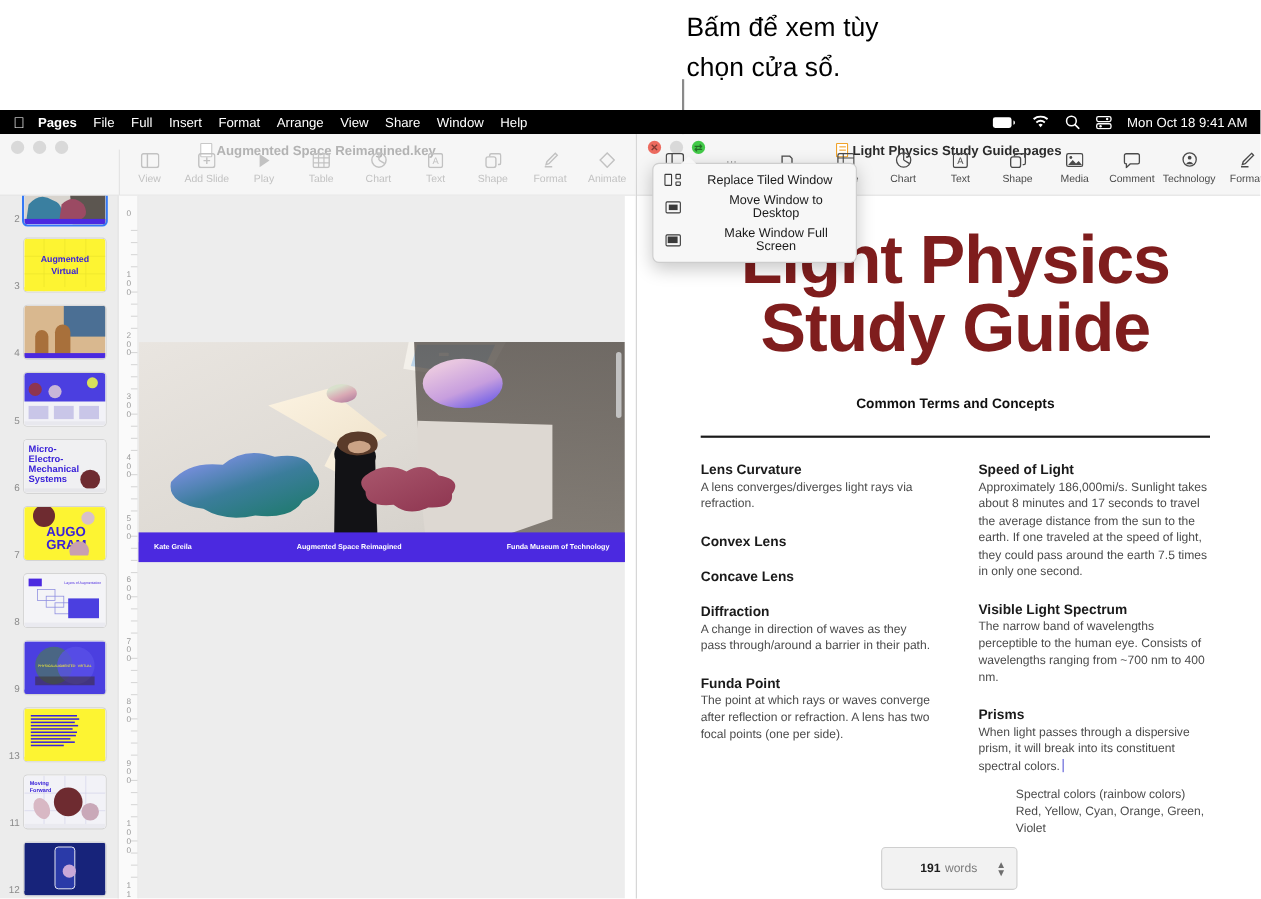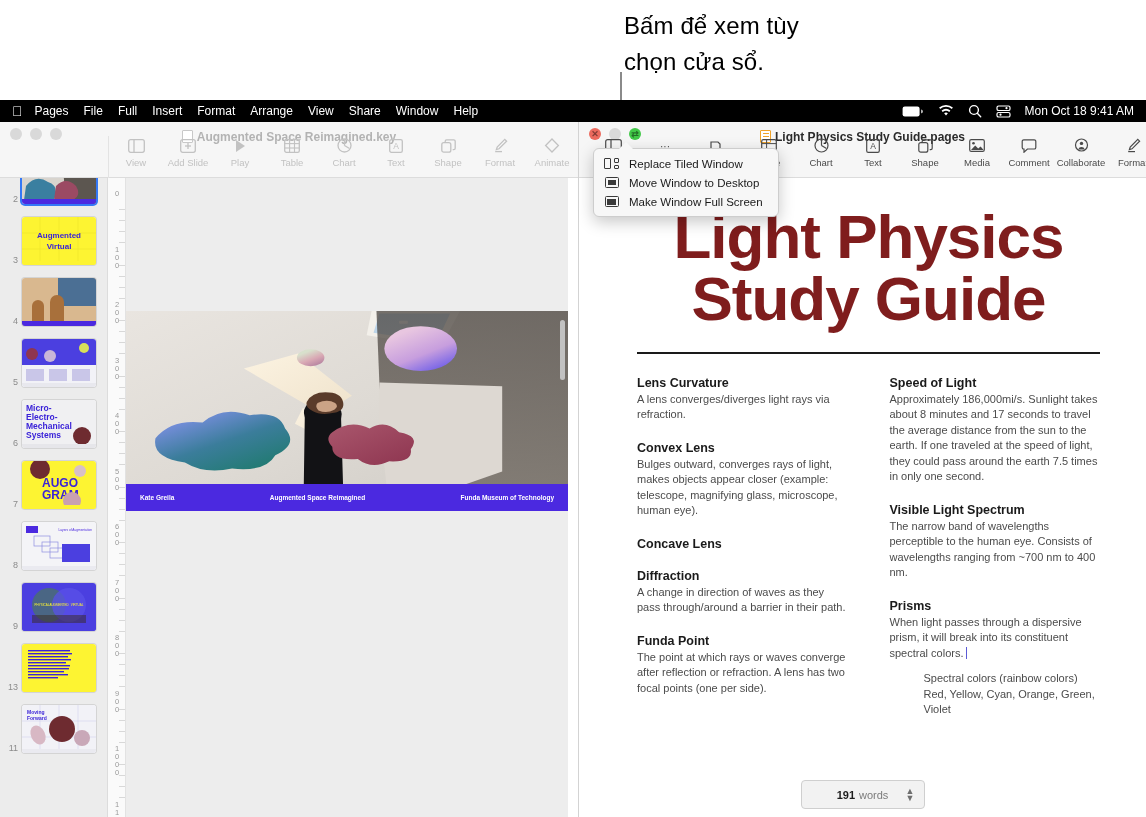--- a/index.html
+++ b/index.html
@@ -23,21 +23,21 @@
   }
 
   
   .menubar {
     position: absolute; left: 0; top: 100px; width: 1146px; height: 22px;
     background: #000; display: flex; align-items: center; color: #fff;
     font-size: 12px;
   }
   .menubar .apple { margin-left: 12px; margin-right: 12px; font-size: 14px; line-height: 1; }
   .menubar .mi { margin-right: 15px; white-space: nowrap; }
-  .menubar .mi.app { font-weight: normal; }
+  .menubar .mi.app { font-weight: bold; }
   .menubar .right { margin-left: auto; display: flex; align-items: center; gap: 14px; margin-right: 12px; }
   .menubar .right .glyph { display: inline-flex; align-items: center; }
   .mb-time { font-size: 12px; white-space: nowrap; }
 
   
   .window { position: absolute; top: 122px; height: 695px; background: #fff; overflow: hidden; }
   .win-left  { left: 0px;   width: 578px; }
   .win-right { left: 578px; width: 568px; border-left: 1px solid #d3d3d3; }
 
   .titlebar { position: relative; height: 56px; background: #f6f6f6; border-bottom: 1px solid #dcdcdc; }
@@ -101,39 +101,39 @@
   .pg-cols { display: flex; margin-top: 22px; gap: 42px; }
   .pg-col { width: 212px; }
   .pg-h { font-size: 12.5px; font-weight: bold; color: #1a1a1a; margin-top: 18px; margin-bottom: 2px; }
   .pg-col .pg-h:first-child { margin-top: 0; }
   .pg-p { font-size: 11px; line-height: 15.5px; color: #4b4b4b; }
   .pg-p.tight { margin-top: 10px; }
   .caret { display: inline-block; width: 1px; height: 12px; background: #5b5bd6; vertical-align: -2px; margin-left: 3px; }
 
   .wordcount {
     position: absolute; left: 50%; transform: translateX(-50%); bottom: 8px;
-    width: 124px; height: 29px; border: 1px solid #cfcfcf; border-radius: 4px;
+    width: 124px; height: 39px; border: 1px solid #cfcfcf; border-radius: 4px;
     background: #f2f2f2; display: flex; align-items: center; justify-content: center; gap: 4px;
     font-size: 11px; color: #7b7b7b;
   }
   .wordcount b { color: #1d1d1d; font-size: 11px; }
   .wordcount .stepper { position: absolute; right: 9px; font-size: 9px; color: #6e6e6e; line-height: 7px; }
 
   
   .popup {
     position: absolute; left: 593px; top: 148px; width: 186px;
     background: #f7f7f7; border: 1px solid #cdcdcd; border-radius: 6px;
     box-shadow: 0 5px 16px rgba(0,0,0,.22); padding: 5px 0; z-index: 50;
   }
   .popup::before {
     content: ""; position: absolute; left: 25px; top: -7px; width: 14px; height: 7px;
     background: #f7f7f7; clip-path: polygon(50% 0, 100% 100%, 0 100%);
     border: 0;
   }
-  .popup-item { display: flex; align-items: center; gap: 10px; padding: 3px 10px; font-size: 11.5px; color: #1a1a1a; text-align: center; }
+  .popup-item { display: flex; align-items: center; gap: 24px; padding: 3px 10px; font-size: 11.5px; color: #1a1a1a; text-align: center; }
   .popup-item .pi { width: 15px; height: 13px; display: flex; align-items: center; justify-content: center; flex: none; }
   .pi-replace { position: relative; width: 15px; height: 11px; }
   .pi-replace i { position: absolute; border: 1.3px solid #3a3a3a; border-radius: 1px; }
   .pi-replace i.a { left: 0; top: 0; width: 7px; height: 11px; }
   .pi-replace i.b { right: 0; top: 0; width: 5px; height: 5px; }
   .pi-replace i.c { right: 0; bottom: 0; width: 5px; height: 4px; }
   .pi-box { width: 14px; height: 11px; border: 1.3px solid #3a3a3a; border-radius: 1.5px; position: relative; }
   .pi-box::after { content: ""; position: absolute; left: 2px; top: 2px; right: 2px; bottom: 2px; background: #3a3a3a; }
   .pi-box.full::after { left: 1.5px; top: 1.5px; right: 1.5px; bottom: 1.5px; }
 
@@ -447,20 +447,31 @@
                   <line x1="56" y1="0" x2="56" y2="48"></line>
                   <line x1="0" y1="16" x2="74" y2="16"></line>
                   <line x1="0" y1="32" x2="74" y2="32"></line>
                 </g>
                 <text x="5" y="9" font-size="5" font-weight="bold" fill="#3a22d8" font-family="Liberation Sans">Moving</text>
                 <text x="5" y="15" font-size="5" font-weight="bold" fill="#3a22d8" font-family="Liberation Sans">Forward</text>
                 <ellipse cx="16" cy="30" rx="7" ry="10" fill="#d8b8c4" transform="rotate(-25 16 30)"></ellipse>
                 <circle cx="40" cy="24" r="13" fill="#6e2b30"></circle>
                 <circle cx="60" cy="33" r="8" fill="#c9a8b8"></circle>
                 <rect y="44" width="74" height="4" fill="#eaeaf0"></rect>
+              </svg>
+            </div>
+          </div>
+          <div class="nav-row" style="top: 588px;">
+            <div class="nav-num">12</div>
+            <div class="thumb">
+              <svg viewBox="0 0 74 48" preserveAspectRatio="none" class="tt">
+                <rect width="74" height="48" fill="#17237a"></rect>
+                <rect x="28" y="4" width="18" height="38" rx="3" fill="#2a3aa8" stroke="#fff" stroke-width="0.8"></rect>
+                <circle cx="41" cy="26" r="6" fill="#c9a8d8"></circle>
+                <rect y="44" width="74" height="4" fill="#17237a"></rect>
               </svg>
             </div>
           </div>
         </div>
       <div class="canvas-area">
         <div class="vruler" id="vruler">
             <div class="vtick" style="top: 12px;">
               <span class="d">0</span>
             </div>
             <div class="vline" style="top: 31.1px;"></div>
@@ -731,46 +742,46 @@
           <span class="lb">Comment</span>
         </div>
         <div class="tb-item">
           <span class="ic">
               <svg width="17" height="15" viewBox="0 0 17 15">
                 <circle cx="8.5" cy="7" r="6" fill="none" stroke="#4a4a4a" stroke-width="1.2"></circle>
                 <circle cx="8.5" cy="5.4" r="1.7" fill="#4a4a4a"></circle>
                 <path d="M5.2 11.4a3.5 3.5 0 0 1 6.6 0z" fill="#4a4a4a"></path>
               </svg>
             </span>
-          <span class="lb">Collaborate</span>
+          <span class="lb">Technology</span>
         </div>
         <div class="tb-item">
           <span class="ic">
               <svg width="15" height="15" viewBox="0 0 15 15">
                 <path d="M11.8 1.4l1.8 1.8-7.6 7.6-2.6.8.8-2.6z" fill="none" stroke="#4a4a4a" stroke-width="1.2"></path>
                 <line x1="2.2" y1="13.6" x2="9" y2="13.6" stroke="#4a4a4a" stroke-width="1.2"></line>
               </svg>
             </span>
           <span class="lb">Format</span>
         </div>
 
       </div>
     </div>
 
     <div class="pg-body">
       <div class="pg-page">
         <div class="pg-title" style="white-space:pre-line">Light Physics
 Study Guide</div>
+        <div class="pg-sub">Common Terms and Concepts</div>
         <div class="pg-hr"></div>
         <div class="pg-cols">
           <div class="pg-col" id="leftcol">
               <div class="pg-h">Lens Curvature</div>
               <div class="pg-p">A lens converges/diverges light rays via refraction.</div>
               <div class="pg-h">Convex Lens</div>
-              <div class="pg-p">Bulges outward, converges rays of light, makes objects appear closer (example: telescope, magnifying glass, microscope, human eye).</div>
               <div class="pg-h">Concave Lens</div>
               <div class="pg-h">Diffraction</div>
               <div class="pg-p">A change in direction of waves as they pass through/around a barrier in their path.</div>
               <div class="pg-h">Funda Point</div>
               <div class="pg-p">The point at which rays or waves converge after reflection or refraction. A lens has two focal points (one per side).</div>
             </div>
           <div class="pg-col" id="rightcol">
               <div class="pg-h">Speed of Light</div>
               <div class="pg-p">Approximately 186,000mi/s. Sunlight takes about 8 minutes and 17 seconds to travel the average distance from the sun to the earth. If one traveled at the speed of light, they could pass around the earth 7.5 times in only one second.</div>
               <div class="pg-h">Visible Light Spectrum</div>

